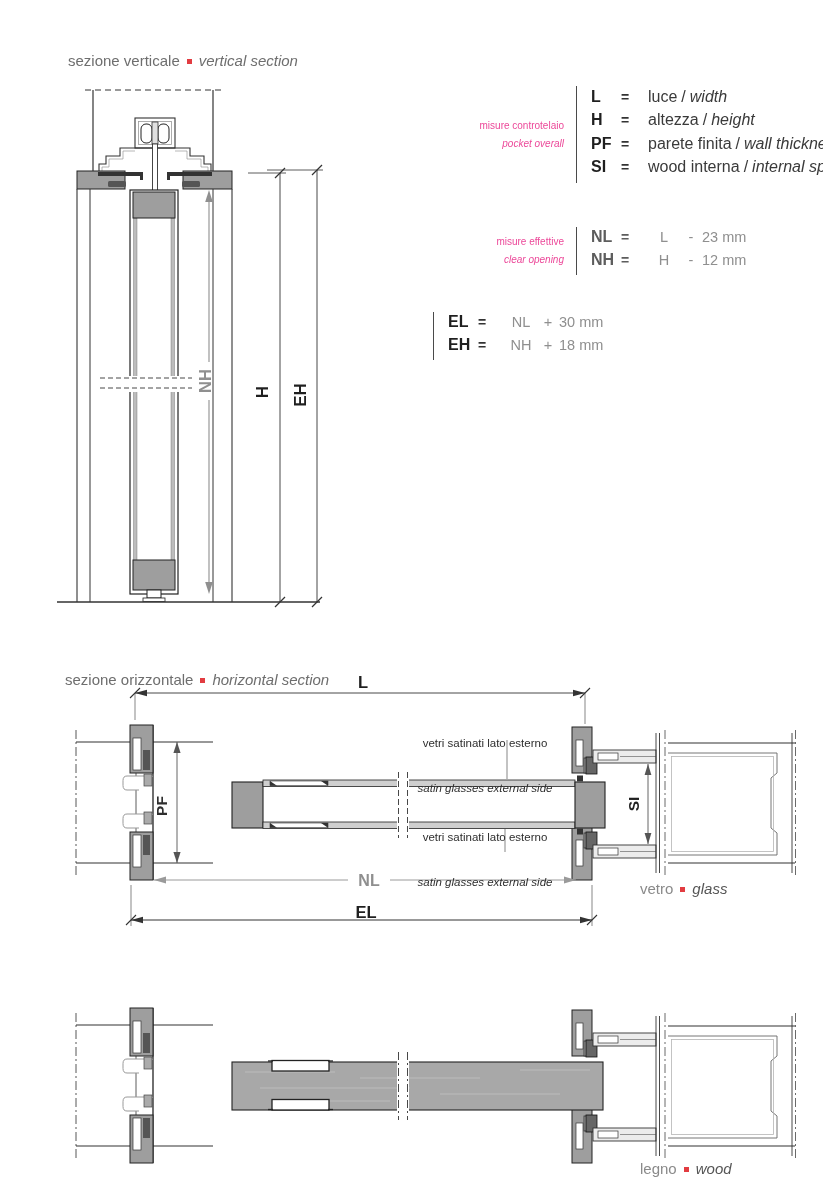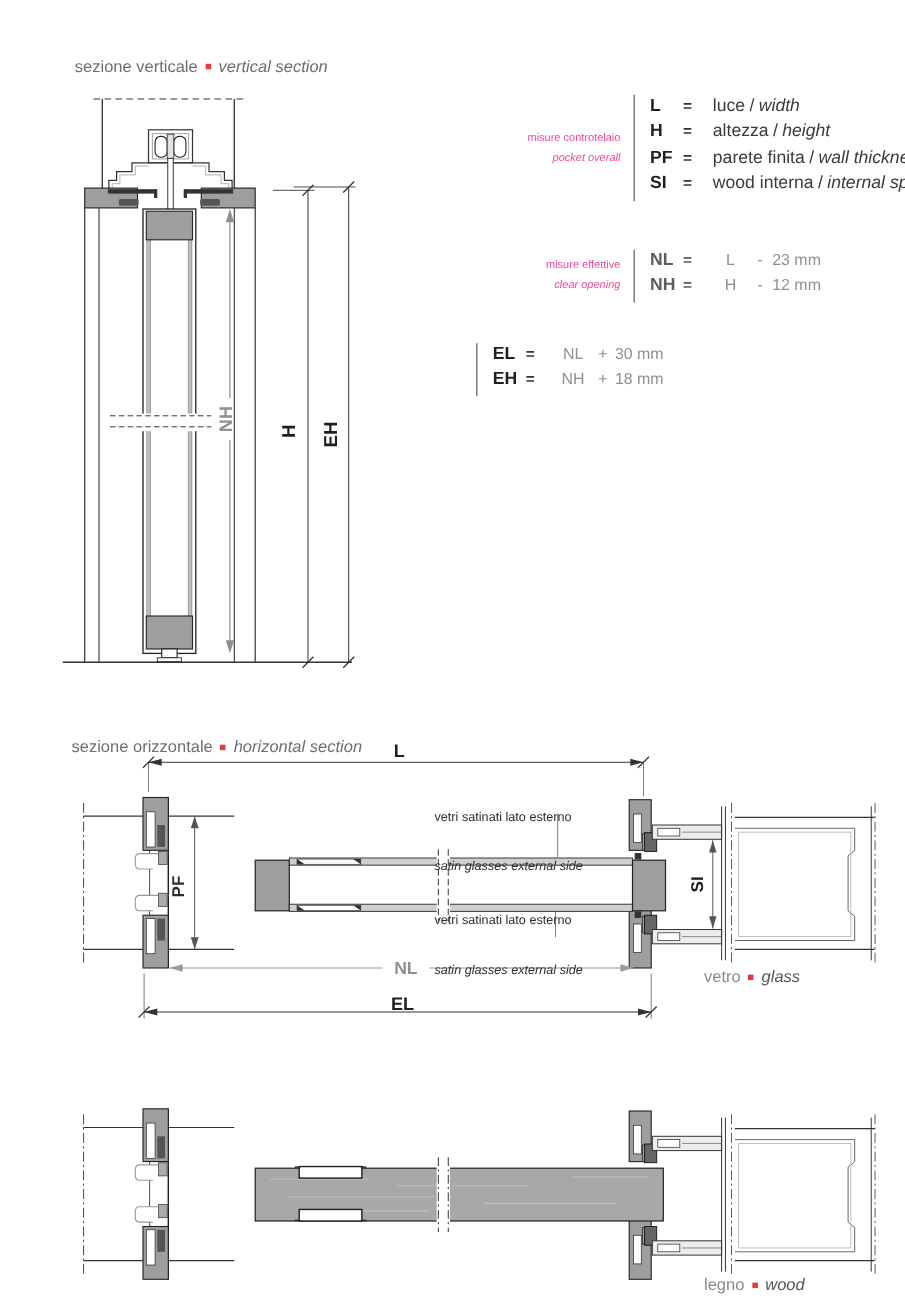--- a/index.html
+++ b/index.html
@@ -33,21 +33,21 @@
   .eq{width:27px;font-weight:bold;font-size:14px;color:#333;}
   .eq-gray{color:#5d5d5d;}
   .def{font-size:16px;color:#3a3a3a;}
   .def .sep{margin:0 4px;}
   .def .en{font-style:italic;}
   .base{width:32px;text-align:center;color:#8f8f8f;font-size:14.5px;}
   .op{width:22px;text-align:center;color:#8f8f8f;font-size:14.5px;}
   .val{color:#8f8f8f;font-size:14.5px;}
 
   
-  .note{position:absolute;width:180px;text-align:left;font-size:11.5px;line-height:12.5px;color:#2e2e2e;}
+  .note{position:absolute;width:180px;text-align:center;font-size:11.5px;line-height:12.5px;color:#2e2e2e;}
   .note .en{font-style:italic;margin-top:32px;}
 
   
   .mat{position:absolute;font-size:15px;white-space:nowrap;}
   .mat .it{color:#8a8a8a;}
   .mat .en{font-style:italic;color:#555;}
 </style>
 </head>
 <body>
 

